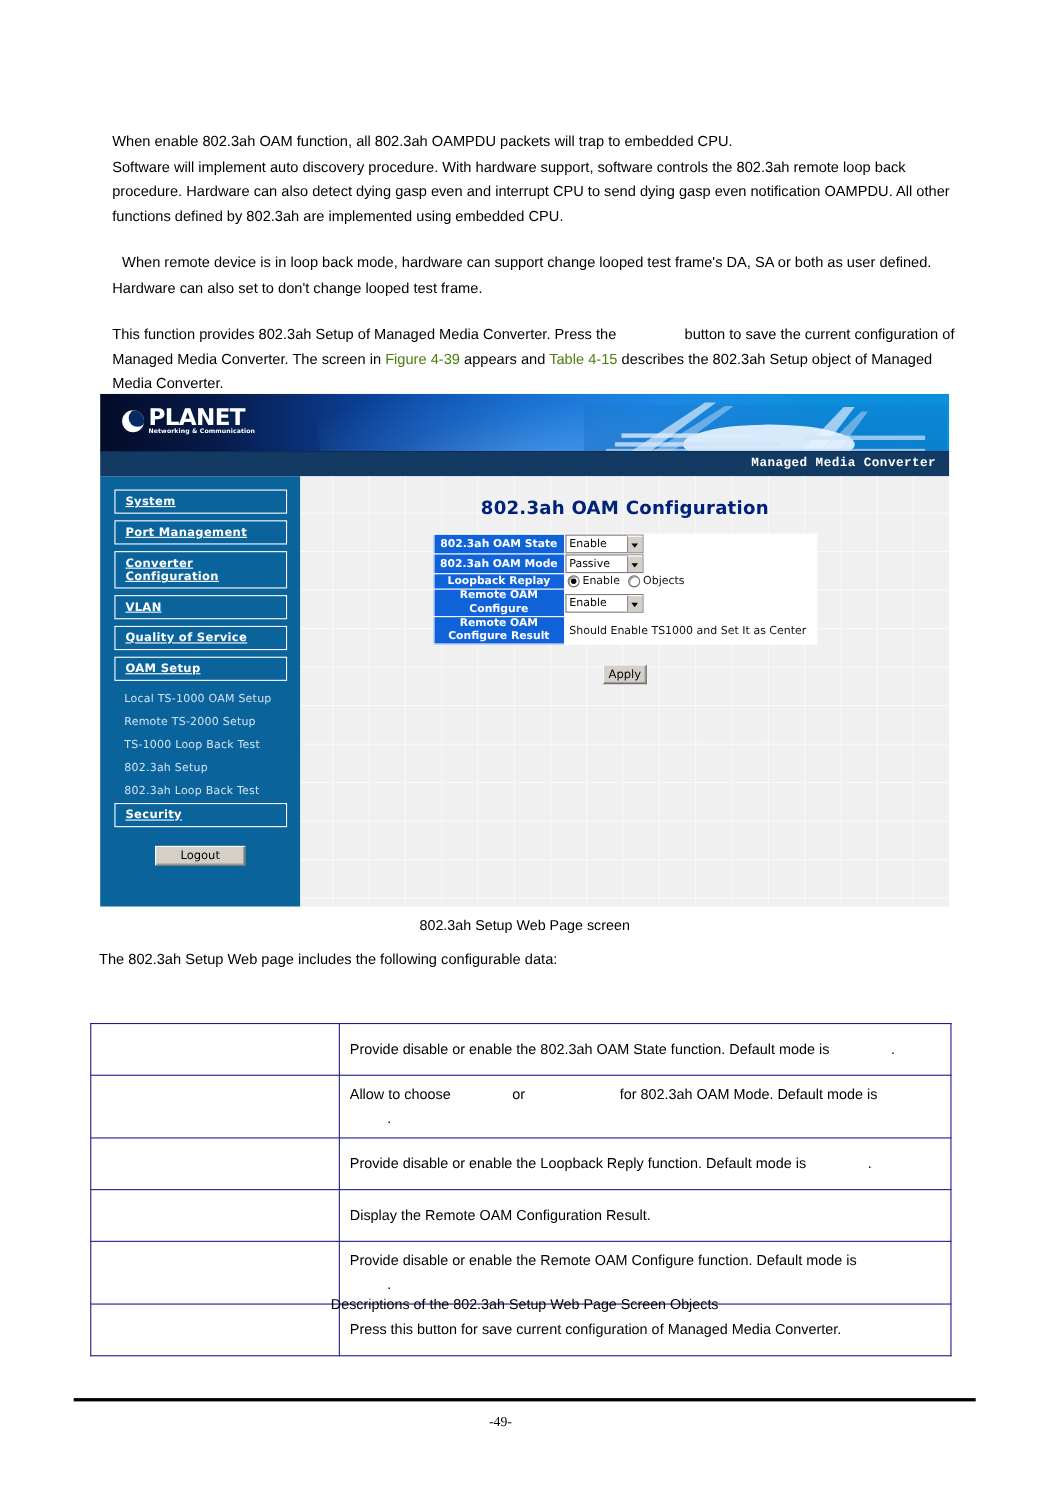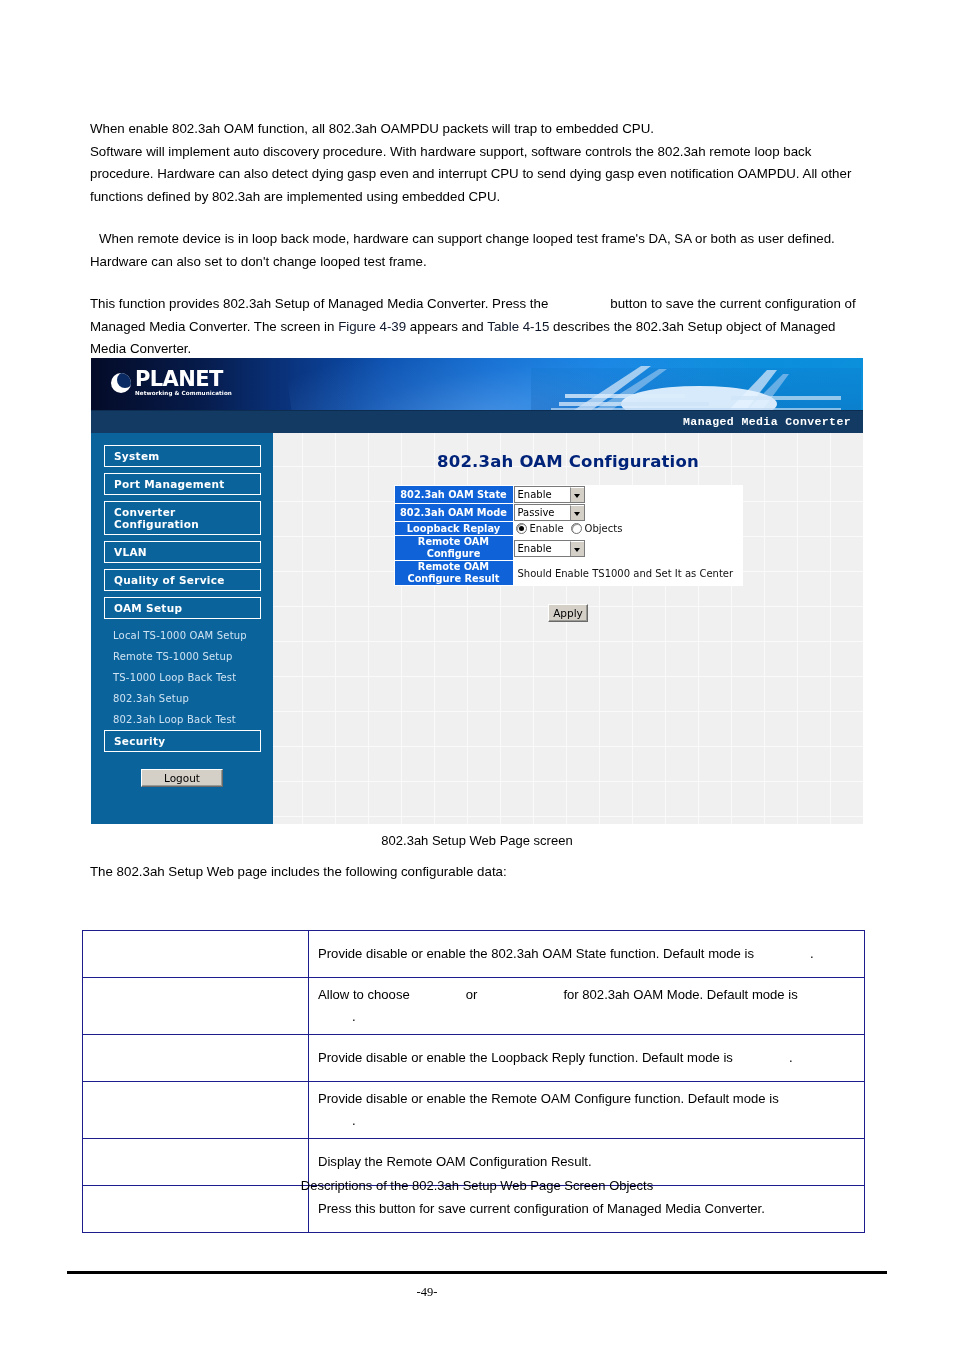--- a/index.html
+++ b/index.html
@@ -20,25 +20,25 @@
   .doc {
     position: absolute;
     left: 90px;
     top: 118px;
     width: 780px;
   }
   .para {
     font-size: 13.3px;
     line-height: 22.5px;
     color: #000;
-    margin: 0 0 0 0;
+    margin: 0 0 0 12px;
   }
   .para + .para { margin-top: 20px; }
   .para .indent { display: inline-block; width: 9px; }
-  .link { color: #0f172a; }
+  .link { color: #4d7c0f; }
   .gap-word { display: inline-block; width: 62px; }
 
   
   .figure {
     position: absolute;
     left: 91px;
     top: 358px;
     width: 772px;
     height: 466px;
     background: #ffffff;
@@ -150,20 +150,21 @@
   .menu-item {
     margin: 0 12px 6px 13px;
     border: 1px solid #ffffff;
     color: #ffffff;
     font-size: 10.5px;
     font-weight: bold;
     padding: 4px 0 4px 9px;
     letter-spacing: 0.3px;
     font-family: "DejaVu Sans", sans-serif;
     background: #0b639c;
+    text-decoration: underline;
   }
   .submenu-item {
     color: #cfe3f2;
     font-size: 10px;
     padding: 5px 0 5px 22px;
     letter-spacing: 0.2px;
     font-family: "DejaVu Sans", sans-serif;
   }
   .logout-wrap {
     text-align: center;
@@ -345,20 +346,21 @@
   }
   .page-num {
     position: absolute;
     left: 0;
     top: 1285px;
     width: 854px;
     text-align: center;
     font-size: 12.5px;
     font-family: "Liberation Serif", serif;
     color: #000;
+    padding-left: 28px;
   }
 </style>
 </head>
 <body>
 
 <div class="doc">
   <p class="para">
     <span>When enable 802.3ah OAM function, all 802.3ah OAMPDU packets will trap to embedded CPU.</span><br>
     <span>Software will implement auto discovery procedure. With hardware support, software controls the 802.3ah remote loop back procedure. Hardware can also detect dying gasp even and interrupt CPU to send dying gasp even notification OAMPDU. All other functions defined by 802.3ah are implemented using embedded CPU.</span>
   </p>
@@ -414,21 +416,21 @@
   <div class="ui-body">
 
     <div class="ui-sidebar">
       <div class="menu-item">System</div>
       <div class="menu-item">Port Management</div>
       <div class="menu-item">Converter Configuration</div>
       <div class="menu-item">VLAN</div>
       <div class="menu-item">Quality of Service</div>
       <div class="menu-item">OAM Setup</div>
       <div class="submenu-item">Local TS-1000 OAM Setup</div>
-      <div class="submenu-item">Remote TS-1000 Setup</div>
+      <div class="submenu-item">Remote TS-2000 Setup</div>
       <div class="submenu-item">TS-1000 Loop Back Test</div>
       <div class="submenu-item">802.3ah Setup</div>
       <div class="submenu-item">802.3ah Loop Back Test</div>
       <div class="menu-item">Security</div>
       <div class="logout-wrap">
         <span class="btn-classic logout-btn">Logout</span>
       </div>
     </div>
 
     <div class="ui-main">
@@ -519,27 +521,27 @@
     </td>
   </tr>
   <tr>
     <td class="col-obj"></td>
     <td class="col-desc">
       <span>Provide disable or enable the Loopback Reply function. Default mode is</span><span class="gap-inline"></span><span>.</span>
     </td>
   </tr>
   <tr>
     <td class="col-obj"></td>
+    <td class="col-desc">Display the Remote OAM Configuration Result.</td>
+  </tr>
+  <tr>
+    <td class="col-obj"></td>
     <td class="col-desc">
       <span>Provide disable or enable the Remote OAM Configure function. Default  mode is</span><br><span class="gap-lead"></span><span>.</span>
     </td>
-  </tr>
-  <tr>
-    <td class="col-obj"></td>
-    <td class="col-desc">Display the Remote OAM Configuration Result.</td>
   </tr>
   <tr>
     <td class="col-obj"></td>
     <td class="col-desc">Press this button for save current configuration of Managed Media Converter.</td>
   </tr>
 </tbody>
   </table>
 
 <div class="caption" id="table-caption">Descriptions of the 802.3ah Setup Web Page Screen Objects</div>
 

